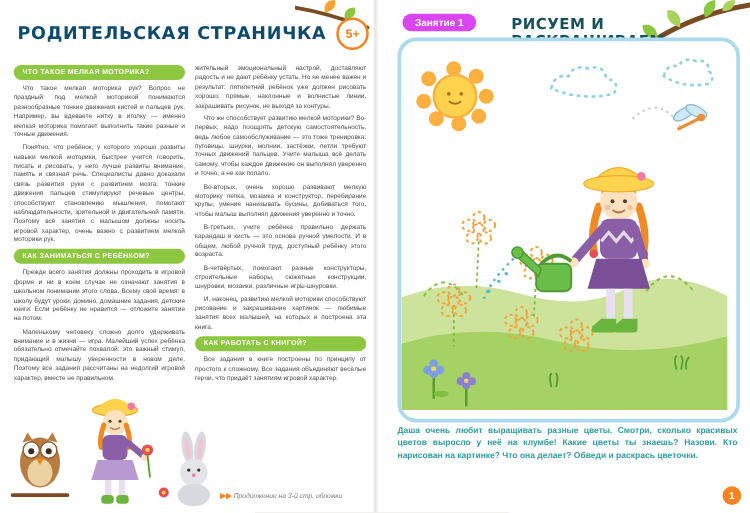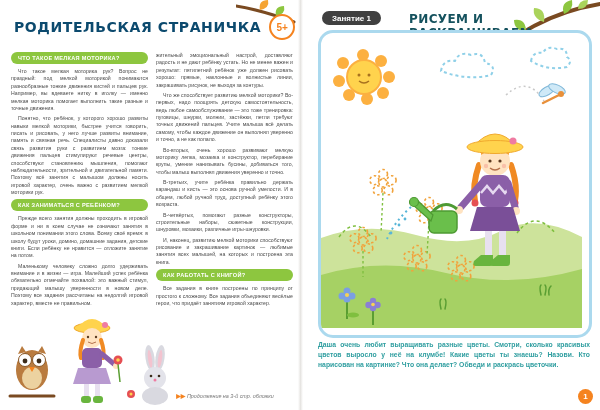--- a/index.html
+++ b/index.html
@@ -17,21 +17,21 @@
   .col2{left:156px;}
   .sect-pill{background:#8dc63f;color:#fff;border-radius:9px;padding:3px 7px;font-size:5.6px;
     font-weight:bold;letter-spacing:.3px;margin:0 0 4px 0;display:block;}
   .body-p{font-size:5.2px;line-height:1.42;color:#4c4c4c;text-align:justify;margin:0 0 3px 0;text-indent:7px;}
   .footer-note{position:absolute;left:150px;top:392px;width:150px;text-align:center;font-size:5.4px;
     color:#777;font-style:italic;}
   .footer-note .marker{color:#f5831f;font-style:normal;font-size:6px;font-weight:bold;}
   .lp-art{position:absolute;left:4px;top:298px;width:175px;height:108px;}
 
   
-  .lesson-badge{position:absolute;left:322px;top:11px;background:#404040;color:#fff;border-radius:9px;
+  .lesson-badge{position:absolute;left:322px;top:11px;background:#d946ef;color:#fff;border-radius:9px;
     padding:2.5px 10px;font-size:8px;font-weight:bold;}
   .rp-title{position:absolute;left:409px;top:12px;width:196px;color:#15525e;font-weight:bold;
     font-size:12px;letter-spacing:.4px;font-family:"DejaVu Sans",sans-serif;}
   .art-frame{position:absolute;left:318px;top:30px;width:268px;height:302px;border:3.5px solid #abd9ee;
     border-radius:15px;background:#fff;overflow:hidden;}
   .task-text{position:absolute;left:318px;top:340px;width:272px;font-size:6.8px;font-weight:bold;
     color:#2f9ea0;line-height:1.5;text-align:justify;}
   .page-num{position:absolute;right:7px;bottom:6px;width:15px;height:15px;border-radius:50%;
     background:#f5831f;color:#fff;font-size:8px;font-weight:bold;display:flex;align-items:center;justify-content:center;}
   .branch-tr{position:absolute;right:0;top:0;}

